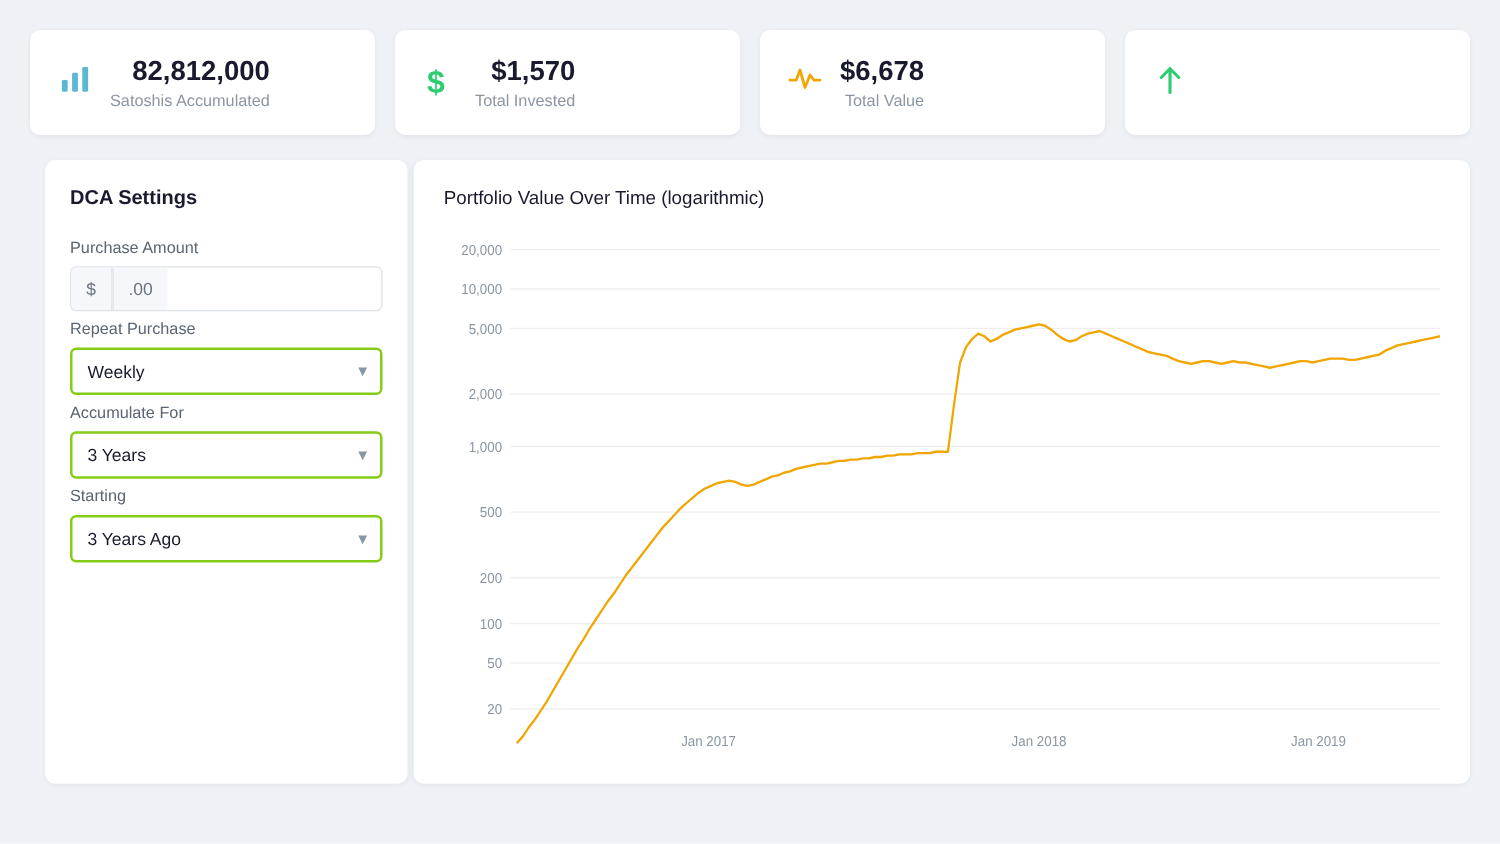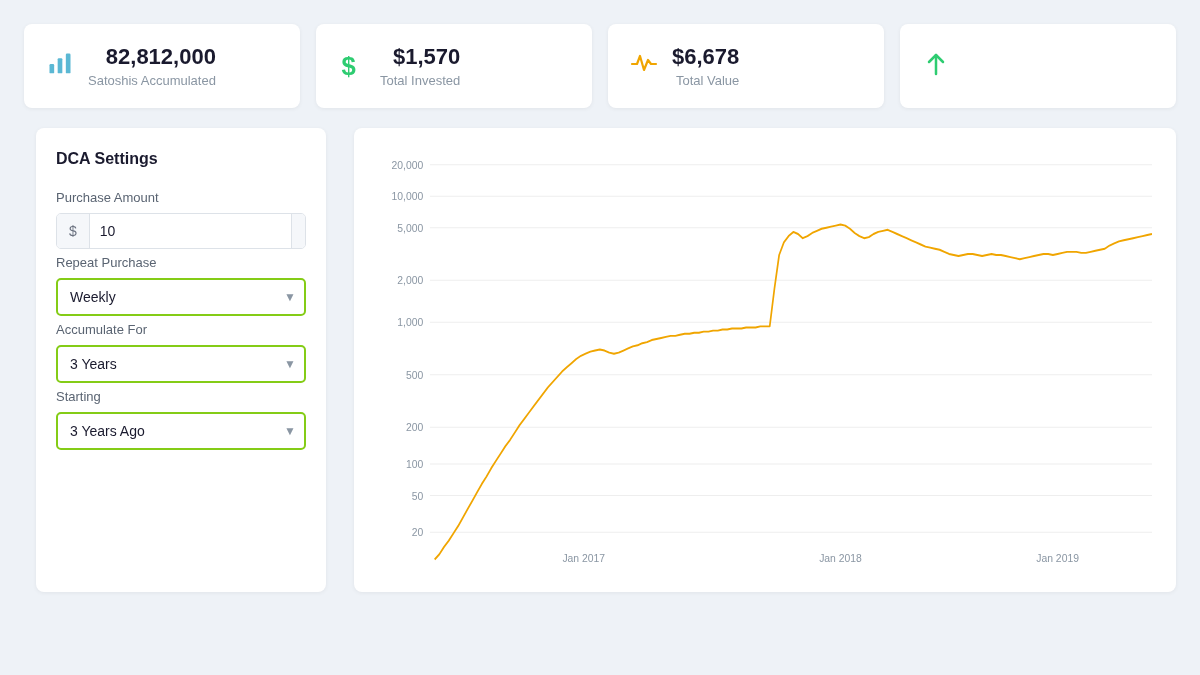--- a/index.html
+++ b/index.html
@@ -46,21 +46,21 @@
     .stat-label {
       font-size: 13px;
       color: #8a96a3;
       margin-top: 3px;
     }
 
     
     .main-layout {
       display: grid;
       grid-template-columns: 290px 1fr;
-      gap: 28px;
+      gap: 5px;
       padding-left: 12px;
     }
 
     
     .settings-panel {
       background: #fff;
       border-radius: 8px;
       padding: 22px 20px;
       box-shadow: 0 1px 4px rgba(0,0,0,0.06);
     }
@@ -212,21 +212,20 @@
 
 <div class="main-layout">
 
   <div class="settings-panel">
     <div class="settings-title">DCA Settings</div>
 
     <div class="form-group">
       <label class="form-label">Purchase Amount</label>
       <div class="input-group">
         <span class="input-prefix">$</span>
-        <input class="input-main" type="text" value="10" style="">
         <span class="input-suffix">.00</span>
       </div>
     </div>
 
     <div class="form-group">
       <label class="form-label">Repeat Purchase</label>
       <div class="select-wrap">
         <select>
           <option>Daily</option>
           <option selected="">Weekly</option>
@@ -260,20 +259,21 @@
           <option>4 Years Ago</option>
           <option>5 Years Ago</option>
         </select>
         <span class="select-arrow">▼</span>
       </div>
     </div>
 
   </div>
 
   <div class="chart-panel">
+    <div class="chart-title">Portfolio Value Over Time (logarithmic)</div>
     <div class="chart-container">
       <svg class="chart" viewBox="0 0 820 400" preserveAspectRatio="none">
 
         <text x="48" y="18" font-size="11" fill="#8a96a3" text-anchor="end">20,000</text>
         <text x="48" y="48" font-size="11" fill="#8a96a3" text-anchor="end">10,000</text>
         <text x="48" y="78" font-size="11" fill="#8a96a3" text-anchor="end">5,000</text>
         <text x="48" y="128" font-size="11" fill="#8a96a3" text-anchor="end">2,000</text>
         <text x="48" y="168" font-size="11" fill="#8a96a3" text-anchor="end">1,000</text>
         <text x="48" y="218" font-size="11" fill="#8a96a3" text-anchor="end">500</text>
         <text x="48" y="268" font-size="11" fill="#8a96a3" text-anchor="end">200</text>

